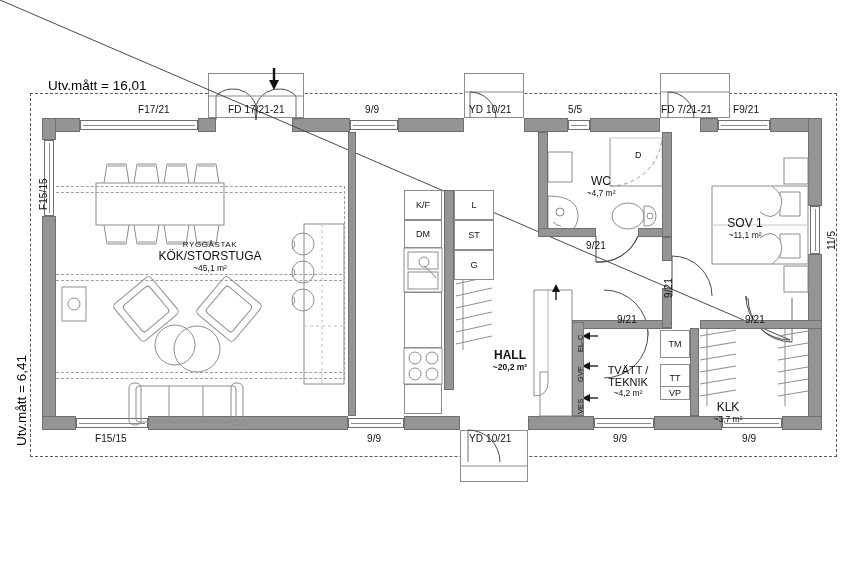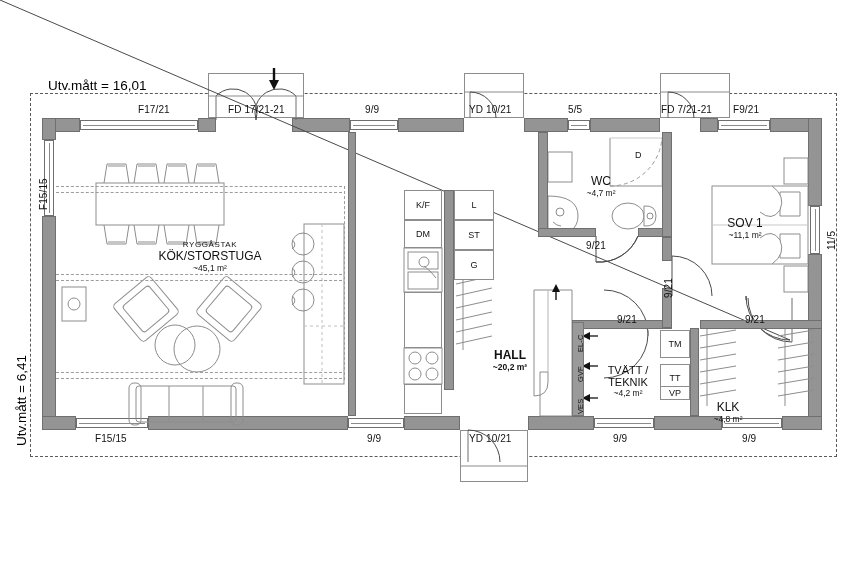--- a/index.html
+++ b/index.html
@@ -384,18 +384,18 @@
   </div>
 
   <div class="roomname" style="left:595px;top:364px;width:66px;">
     <div class="rn1" style="font-size:11px;">TVÄTT /</div>
     <div class="rn1" style="font-size:11px;">TEKNIK</div>
     <div class="rarea">~4,2 m²</div>
   </div>
 
   <div class="roomname" style="left:697px;top:356px;width:62px;margin-top:44px;">
     <div class="rn1">KLK</div>
-    <div class="rarea">~4,8 m²</div>
+    <div class="rarea">~3,7 m²</div>
   </div>
 
   <div class="lbl" style="left:635px;top:150px;font-size:9px;">D</div>
 
 </div>
 
 </body></html>

